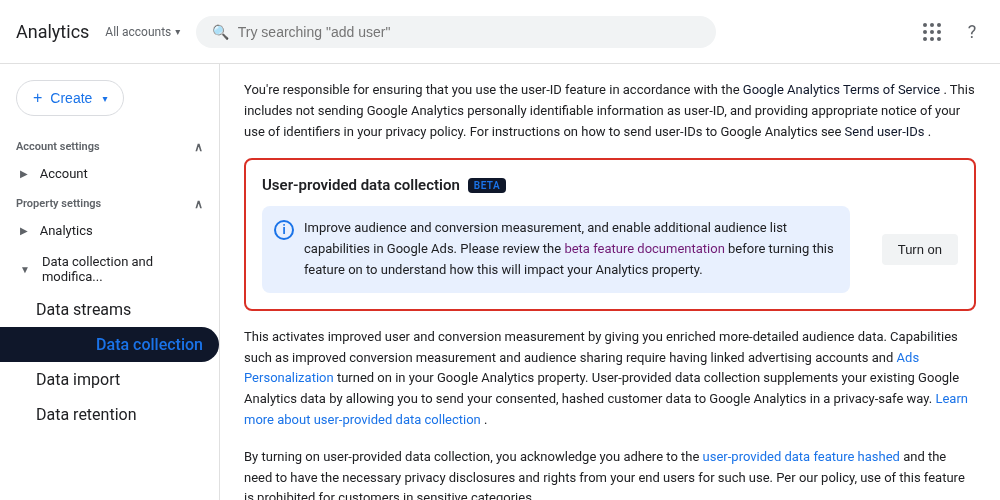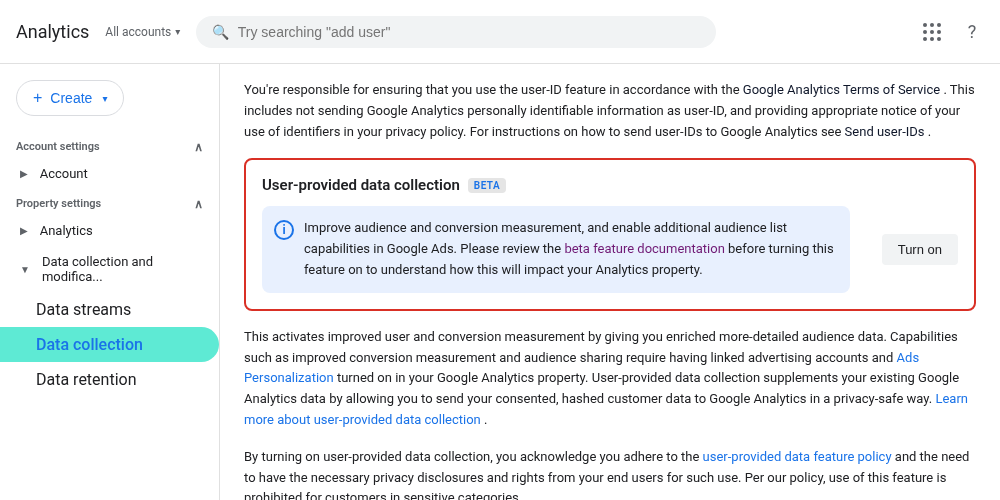--- a/index.html
+++ b/index.html
@@ -127,22 +127,23 @@
       background: #e8f0fe;
       color: #1a73e8;
       font-weight: 500;
       border-radius: 0 24px 24px 0;
     }
     .sidebar-item.sub {
       padding-left: 36px;
       font-size: 16px;
     }
     .sidebar-item.sub.active {
-      background: #5eead4;
-      color: #1a73e8;
+      background: #0f172a;
+      color: #1a73e8;
+      justify-content: flex-end;
     }
 
     
     .main {
       flex: 1;
       overflow-y: auto;
       padding: 16px 24px;
     }
 
     .intro-text {
@@ -169,21 +170,21 @@
       align-items: center;
       gap: 8px;
       margin-bottom: 12px;
     }
     .feature-card-title {
       font-size: 15px;
       font-weight: 600;
       color: #202124;
     }
     .beta-badge {
-      background: #e5e5e5;
+      background: #0f172a;
       color: #1a73e8;
       font-size: 10px;
       font-weight: 600;
       padding: 2px 6px;
       border-radius: 4px;
       text-transform: uppercase;
       letter-spacing: 0.5px;
     }
     .feature-card-body {
       display: flex;
@@ -328,20 +329,23 @@
     <div class="sidebar-item">
       <span class="expand-arrow">▼</span>
       <span>Data collection and modifica...</span>
     </div>
 
     <div class="sidebar-item sub">
       <span>Data streams</span>
     </div>
     <div class="sidebar-item sub active">
       <span>Data collection</span>
+    </div>
+    <div class="sidebar-item sub">
+      <span>Data import</span>
     </div>
     <div class="sidebar-item sub">
       <span>Data retention</span>
     </div>
   </div>
 
   <div class="main">
     <p class="intro-text">
       <span>You're responsible for ensuring that you use the user-ID feature in accordance with the </span>
       <a href="#">Google Analytics Terms of Service</a>
@@ -371,17 +375,17 @@
     <p class="description-text">
       <span>This activates improved user and conversion measurement by giving you enriched more-detailed audience data. Capabilities such as improved conversion measurement and audience sharing require having linked advertising accounts and </span>
       <a href="#">Ads Personalization</a>
       <span> turned on in your Google Analytics property. User-provided data collection supplements your existing Google Analytics data by allowing you to send your consented, hashed customer data to Google Analytics in a privacy-safe way. </span>
       <a href="#">Learn more about user-provided data collection</a>
       <span>.</span>
     </p>
 
     <p class="description-text">
       <span>By turning on user-provided data collection, you acknowledge you adhere to the </span>
-      <a href="#">user-provided data feature policy</a>
+      <a href="#">user-provided data feature hashed</a>
       <span> and the need to have the necessary privacy disclosures and rights from your end users for such use. Per our policy, use of this feature is prohibited for customers in sensitive categories.</span>
     </p>
   </div>
 </div>
 
 </body></html>

